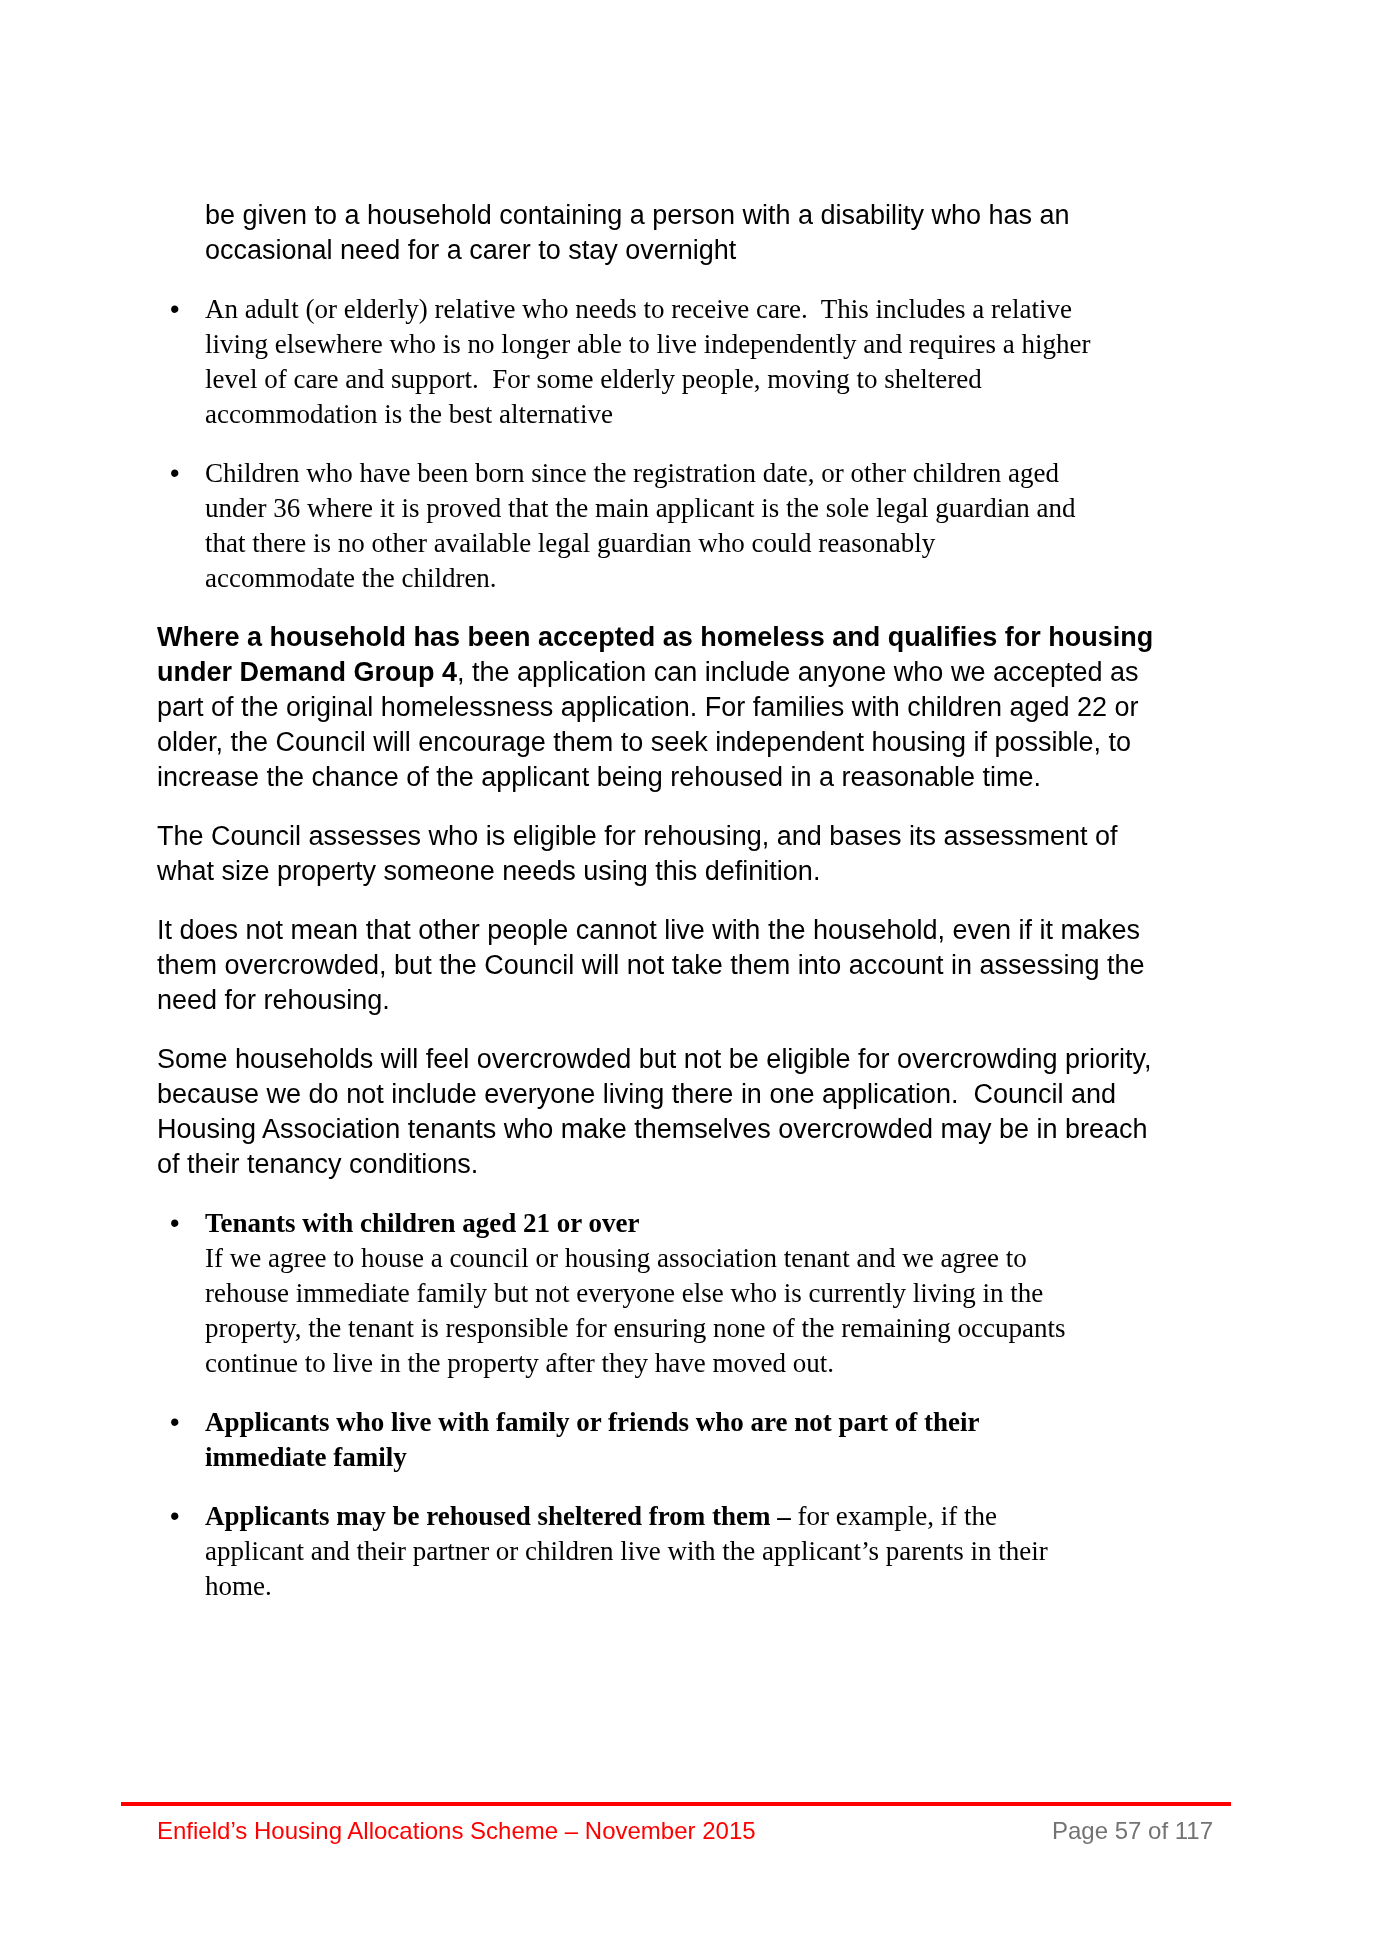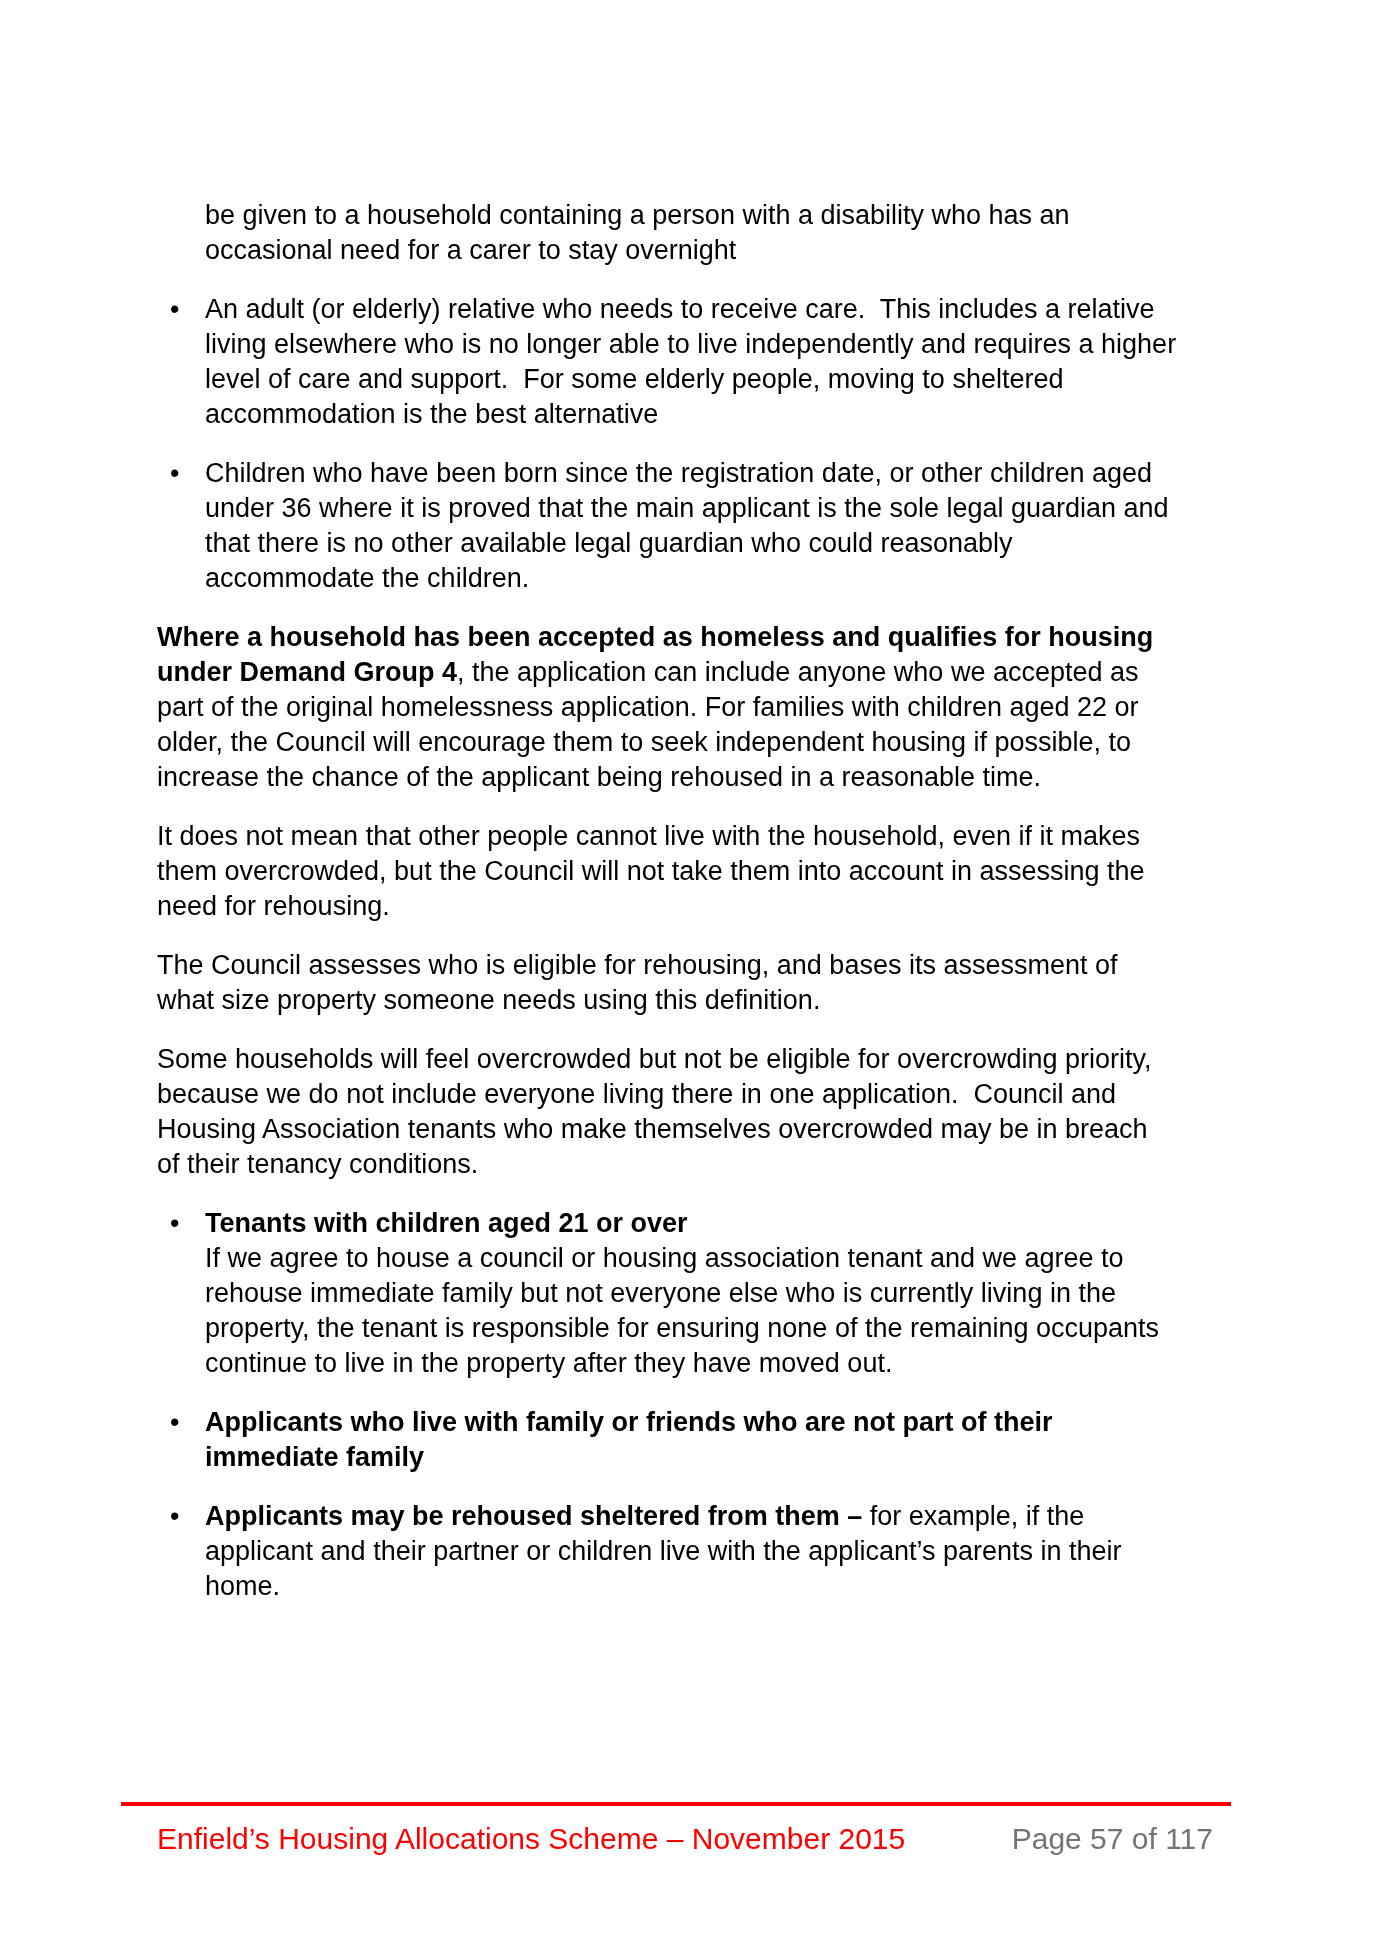--- a/index.html
+++ b/index.html
@@ -27,38 +27,38 @@
   .bullet {
     display: flex;
     align-items: flex-start;
     padding-left: 13px;
     margin: 0 0 24px 0;
   }
   .marker {
     flex: 0 0 35px;
     white-space: pre;
   }
-  .btext { flex: 1 1 auto; margin: 0; }
+  .btext { flex: 1 1 auto; margin: 0; font-family: Liberation Serif, serif; }
   b { font-weight: bold; }
   .heading {
     font-size: 27px;
     font-weight: bold;
     text-decoration: underline;
     margin: 0 0 24px 0;
   }
   .footer {
     position: absolute;
     left: 121px;
     top: 1776px;
     width: 1110px;
     border-top: 4px solid #FF0000;
     color: #FF0000;
-    font-size: 30px;
+    font-size: 24px;
     line-height: 34px;
-    padding-top: 16px;
+    padding-top: 8px;
   }
   .footer-row {
     display: flex;
     justify-content: space-between;
     padding: 0 18px 0 36px;
   }
 </style>
 </head>
 <body>
 
@@ -85,26 +85,26 @@
 accommodate the children.</p>
       </div>
 
     <p class="para"><b>Where a household has been accepted as homeless and qualifies for housing
 under Demand Group 4</b><span>, the application can include anyone who we accepted as
 part of the original homelessness application. For families with children aged 22 or
 older, the Council will encourage them to seek independent housing if possible, to
 increase the chance of the applicant being rehoused in a reasonable time.</span></p>
 
 
+    <p class="para">The Council assesses who is eligible for rehousing, and bases its assessment of
+what size property someone needs using this definition.</p>
+
     <p class="para">It does not mean that other people cannot live with the household, even if it makes
 them overcrowded, but the Council will not take them into account in assessing the
 need for rehousing.</p>
-
-    <p class="para">The Council assesses who is eligible for rehousing, and bases its assessment of
-what size property someone needs using this definition.</p>
 
     <p class="para">Some households will feel overcrowded but not be eligible for overcrowding priority,
 because we do not include everyone living there in one application.  Council and
 Housing Association tenants who make themselves overcrowded may be in breach
 of their tenancy conditions.</p>
 
     <div class="bullet">
         <span class="marker">•</span>
         <p class="btext"><b>Tenants with children aged 21 or over</b><span>
 If we agree to house a council or housing association tenant and we agree to

